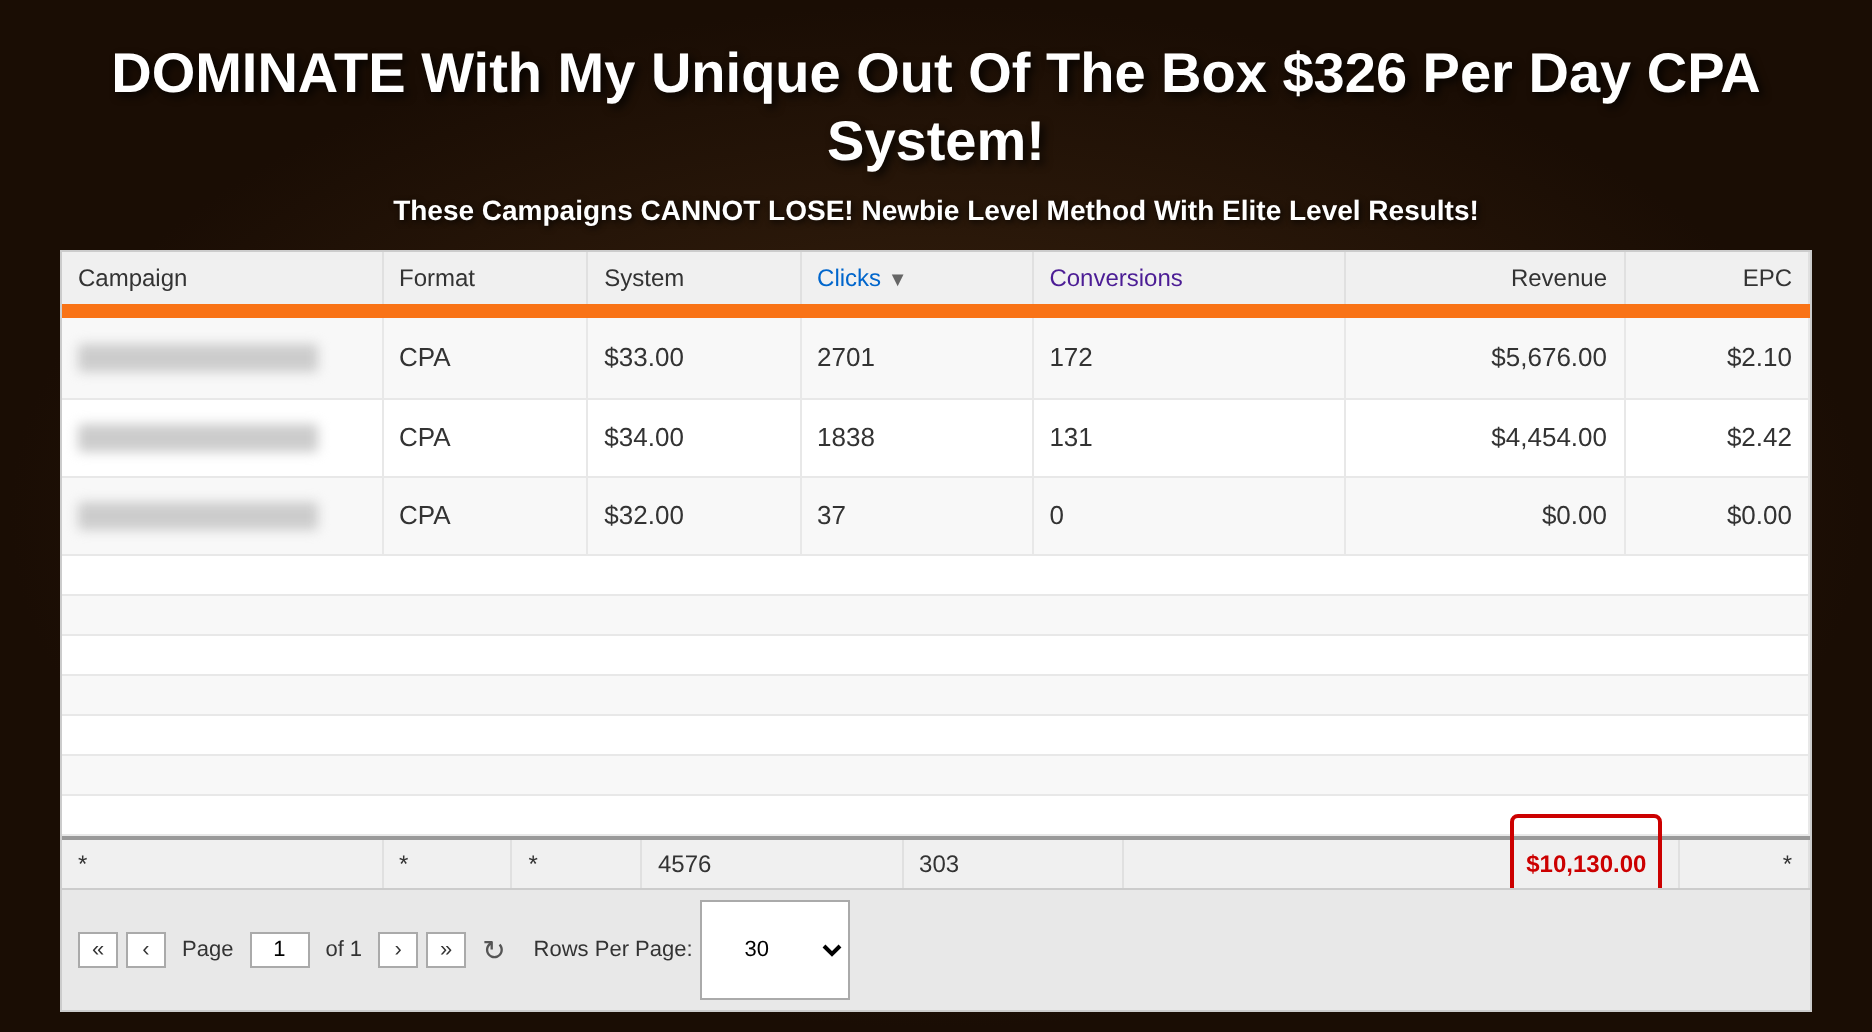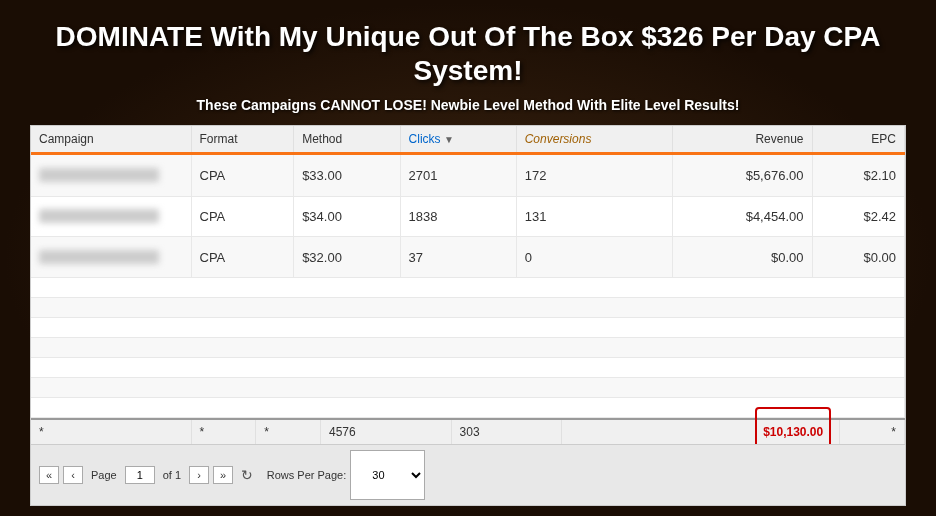--- a/index.html
+++ b/index.html
@@ -50,39 +50,38 @@
 
     .data-table {
       width: 100%;
       border-collapse: collapse;
       font-size: 12px;
       flex: 1;
     }
 
     .data-table thead tr {
       background: #f0f0f0;
-      border-bottom: 3px solid #f97316;
+      border-bottom: 7px solid #f97316;
     }
 
     .data-table th {
       padding: 6px 8px;
       text-align: left;
       font-weight: normal;
       color: #333;
       border-right: 1px solid #e0e0e0;
       font-size: 12px;
     }
 
     .data-table th.col-clicks {
       color: #0066cc;
     }
 
     .data-table th.col-conversions {
-      color: #a16207;
-      font-style: italic;
+      color: #4c1d95;
     }
 
     .data-table th.right-align {
       text-align: right;
     }
 
     .sort-arrow {
       font-size: 10px;
       color: #666;
     }
@@ -212,21 +211,21 @@
   <table class="data-table">
     <thead>
       <tr>
         <th class="campaign-cell">
           <span>Campaign</span>
         </th>
         <th>
           <span>Format</span>
         </th>
         <th>
-          <span>Method</span>
+          <span>System</span>
         </th>
         <th class="col-clicks" style="cursor:pointer;">
           <span>Clicks</span> <span class="sort-arrow">▼</span>
         </th>
         <th class="col-conversions">
           <span>Conversions</span>
         </th>
         <th class="right-align">
           <span>Revenue</span>
         </th>

